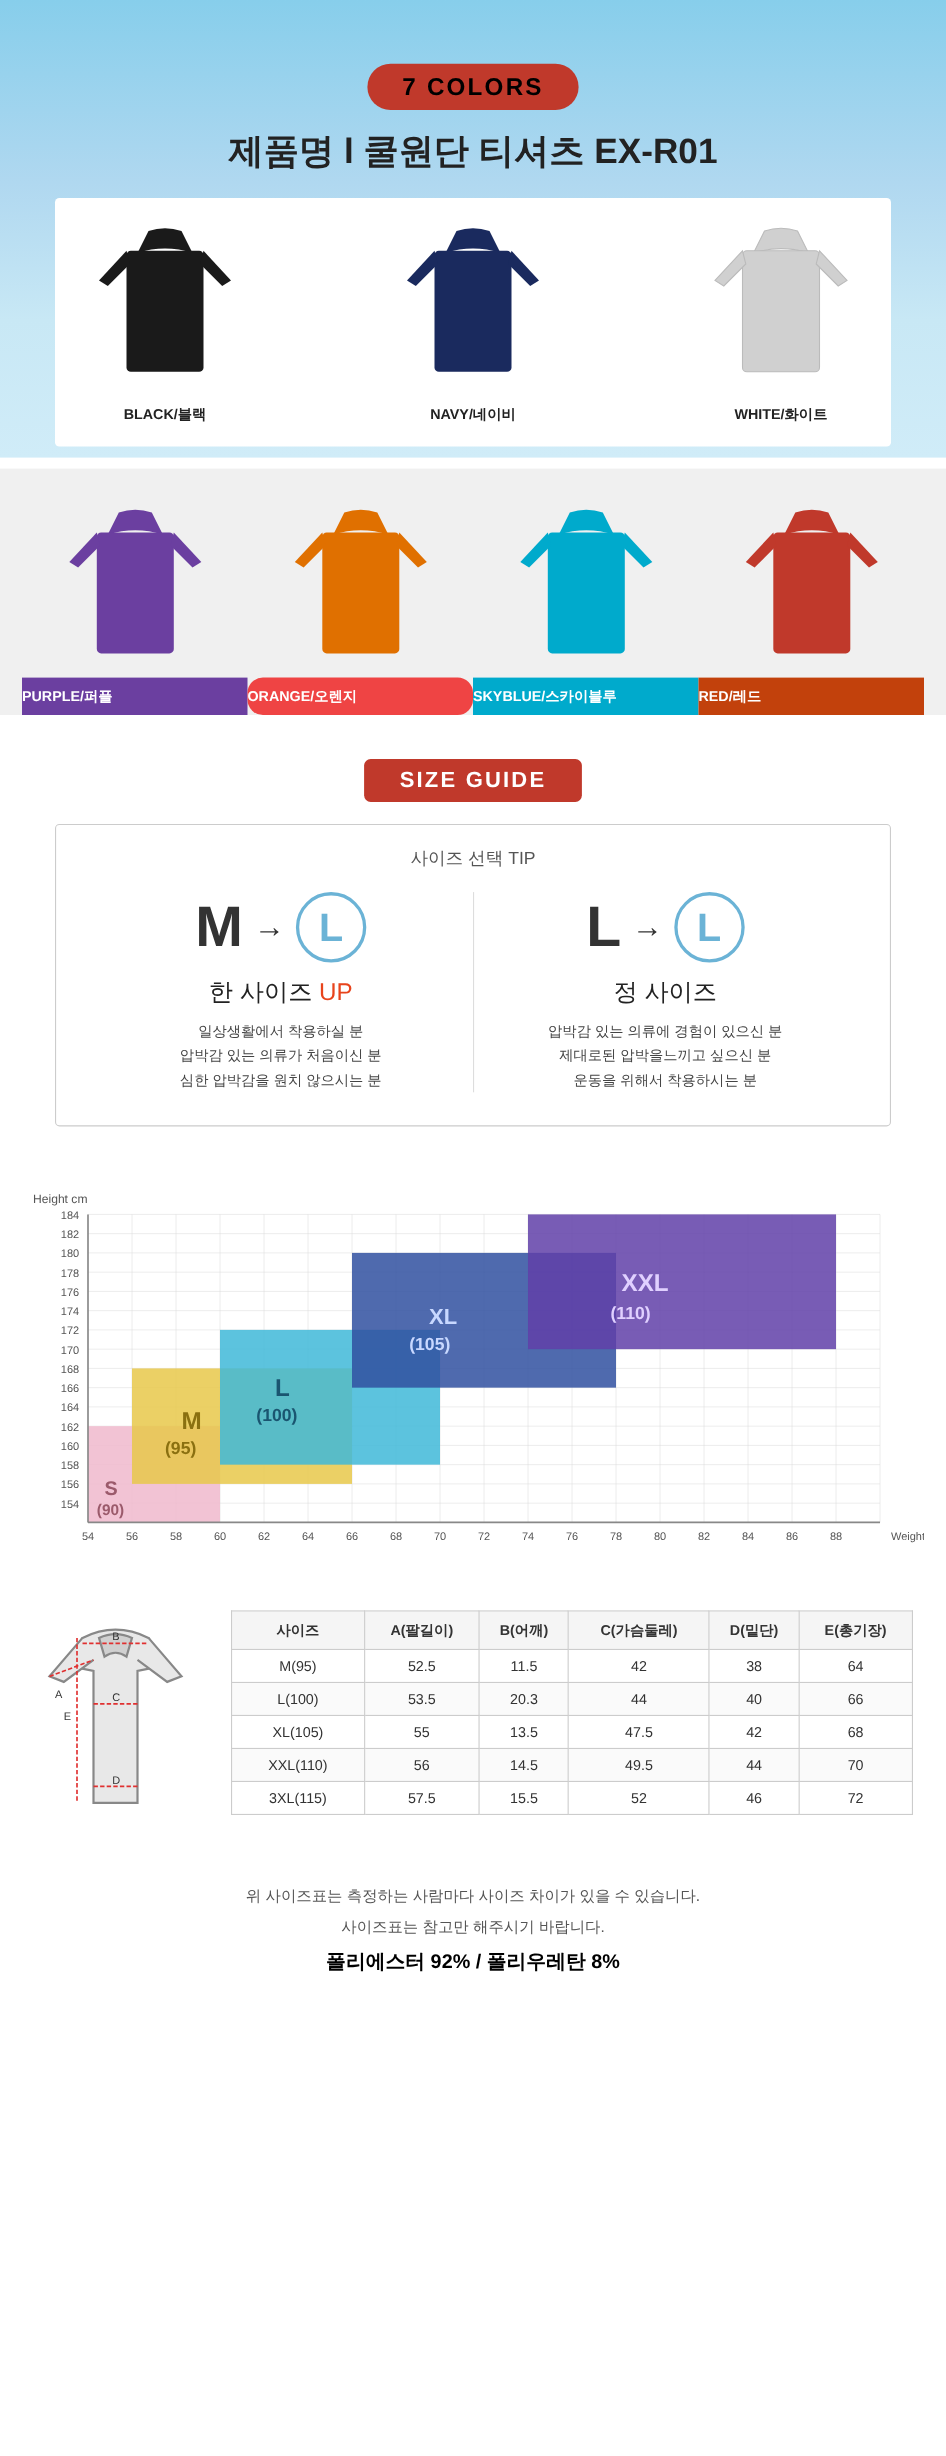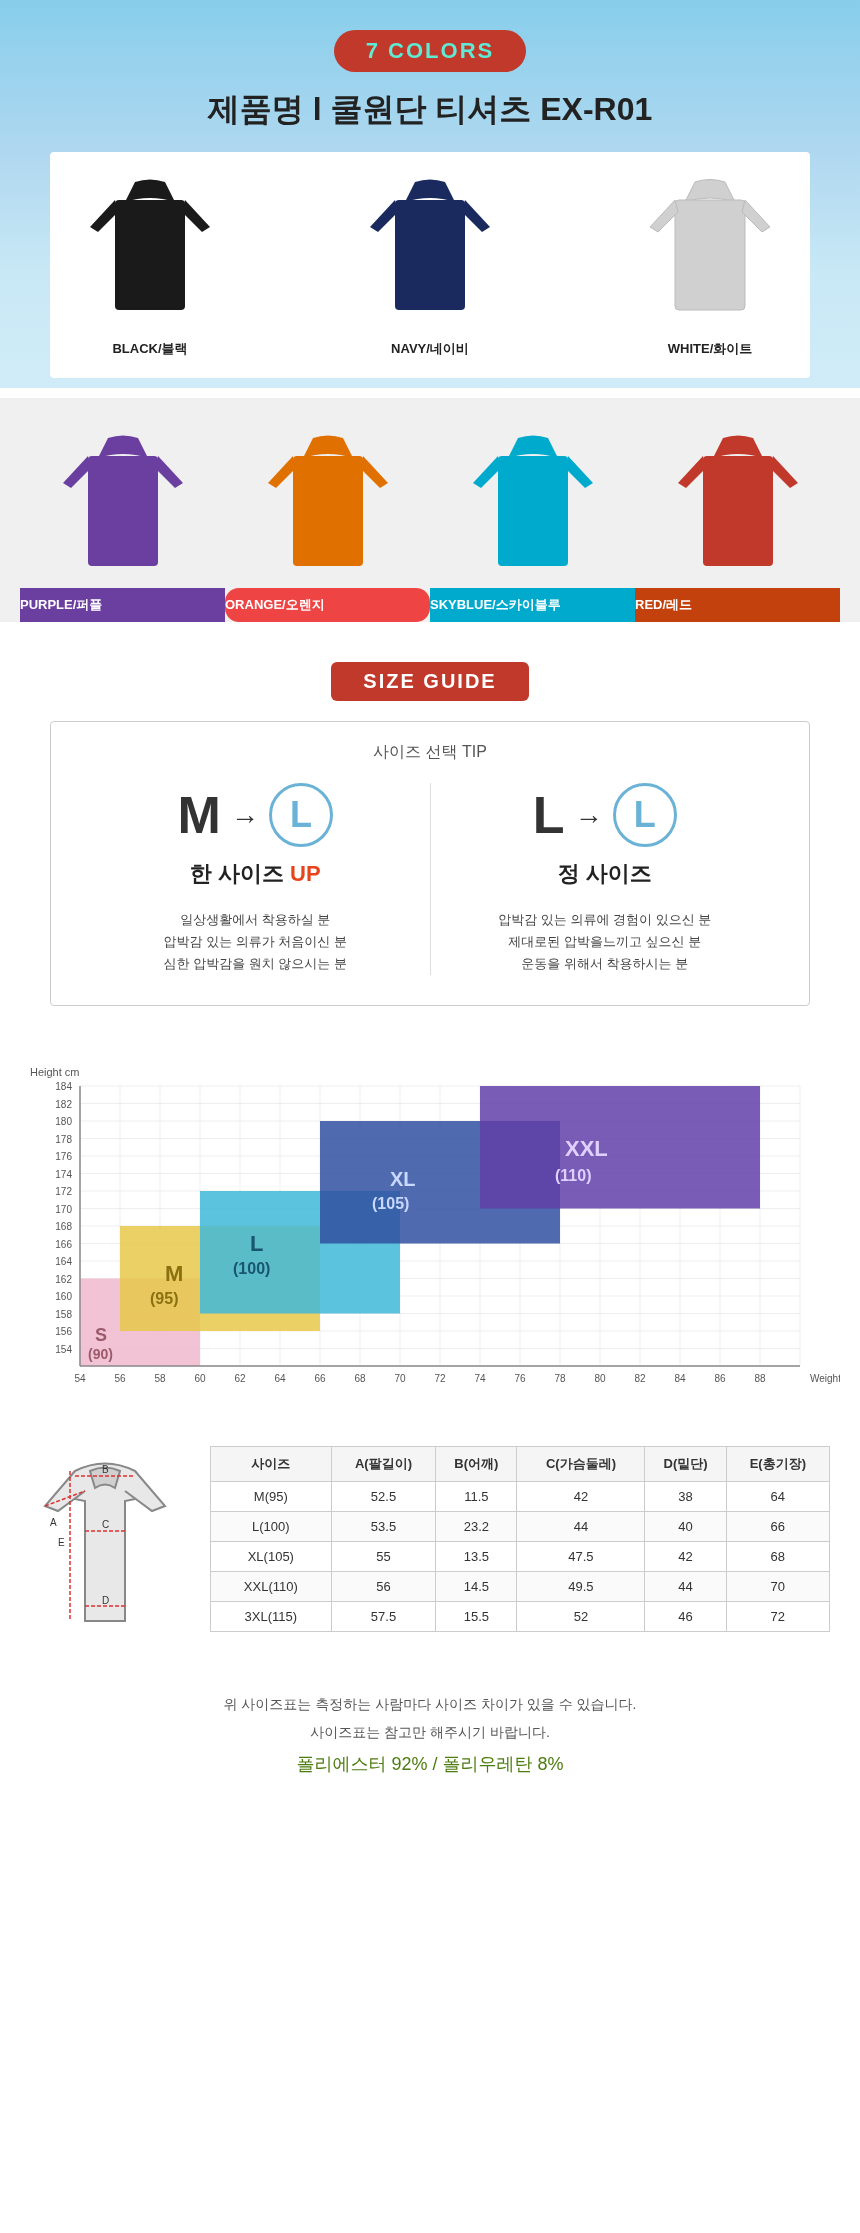--- a/index.html
+++ b/index.html
@@ -13,27 +13,28 @@
     
     .hero-section {
       background: linear-gradient(180deg, #87ceeb 0%, #b0d8f0 40%, #c8e8f5 70%, #d0ecf8 100%);
       padding: 30px 20px 10px;
       text-align: center;
       position: relative;
     }
     .colors-badge {
       display: inline-block;
       background: #c0392b;
-      color: #5eead4;
+      color: #000000;
       font-size: 22px;
       font-weight: bold;
       padding: 8px 32px;
       border-radius: 30px;
       margin-bottom: 16px;
       letter-spacing: 2px;
+      margin-top: 28px;
     }
     .product-title {
       font-size: 32px;
       font-weight: bold;
       color: #222;
       margin-bottom: 20px;
     }
 
     
     .color-row-top {
@@ -154,23 +155,23 @@
       font-weight: bold;
       color: #6bb3d6;
     }
     .arrow-icon {
       font-size: 28px;
       color: #333;
       font-weight: bold;
     }
     .size-tip-heading {
       font-size: 22px;
-      font-weight: bold;
+      font-weight: normal;
       color: #222;
-      margin-bottom: 20px;
+      margin-bottom: 10px;
     }
     .size-tip-heading .up { color: #e8441c; }
     .size-tip-desc {
       font-size: 13px;
       color: #444;
       line-height: 1.7;
     }
     .size-divider {
       width: 1px;
       background: #ddd;
@@ -218,22 +219,22 @@
     
     .footer-text {
       text-align: center;
       padding: 20px;
       color: #555;
       font-size: 14px;
       line-height: 2;
     }
     .footer-bold {
       font-size: 18px;
-      font-weight: normal;
-      color: #4d7c0f;
+      font-weight: bold;
+      color: #000000;
     }
   </style>
 </head>
 <body>
 
 <div class="hero-section">
   <div class="colors-badge">7 COLORS</div>
   <div class="product-title">제품명 l 쿨원단 티셔츠 EX-R01</div>
 
   
@@ -535,21 +536,21 @@
           <td>M(95)</td>
           <td>52.5</td>
           <td>11.5</td>
           <td>42</td>
           <td>38</td>
           <td>64</td>
         </tr>
         <tr>
           <td>L(100)</td>
           <td>53.5</td>
-          <td>23.2</td>
+          <td>20.3</td>
           <td>44</td>
           <td>40</td>
           <td>66</td>
         </tr>
         <tr>
           <td>XL(105)</td>
           <td>55</td>
           <td>13.5</td>
           <td>47.5</td>
           <td>42</td>

